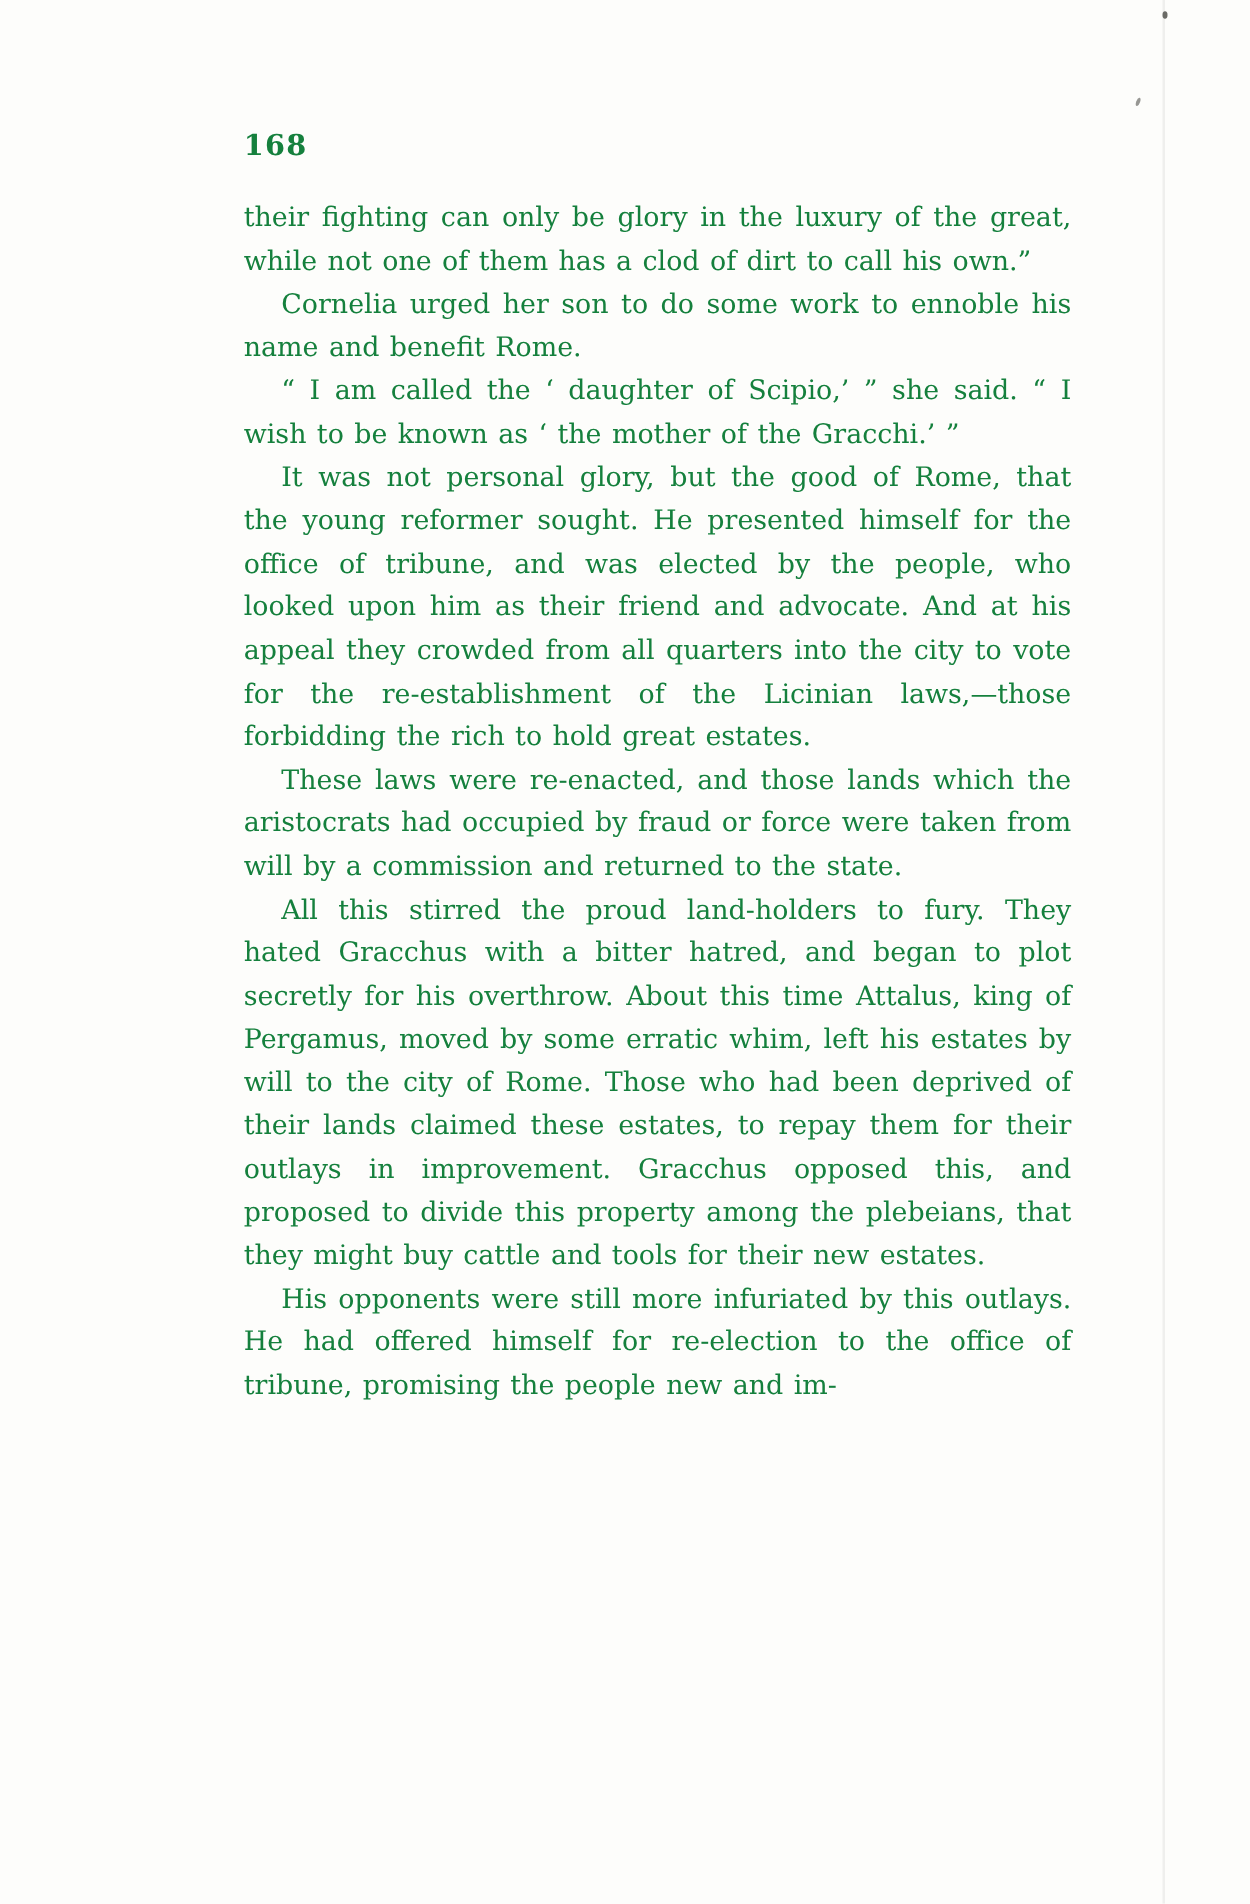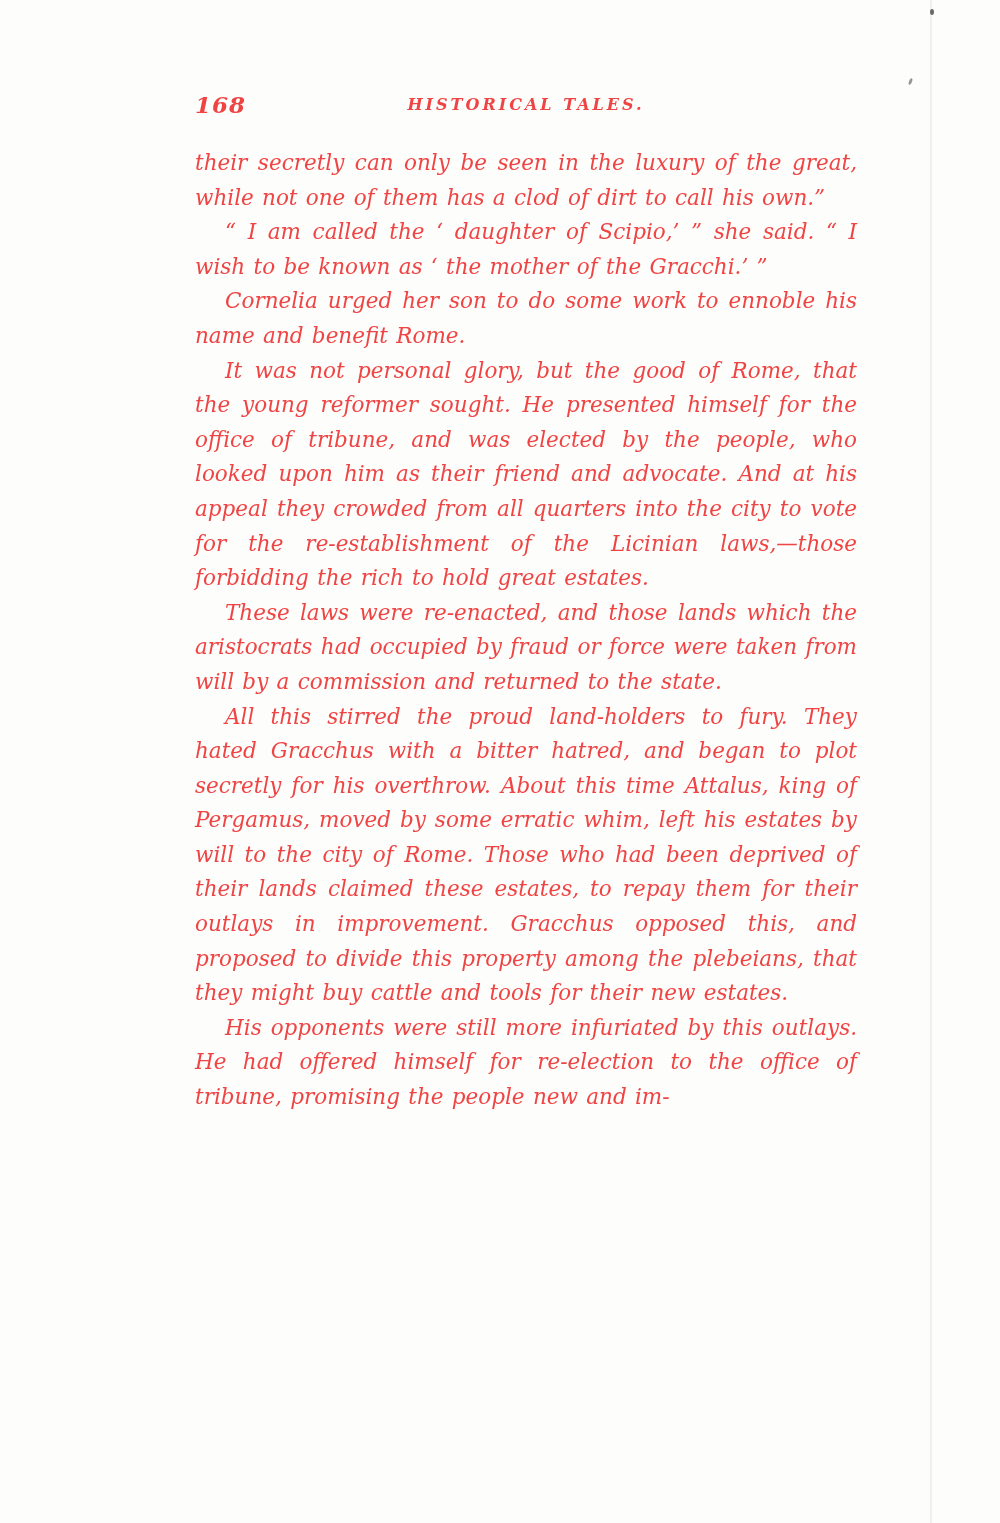--- a/index.html
+++ b/index.html
@@ -25,24 +25,23 @@
   .scan-speck {
     position: absolute;
     background: #6b6b66;
     border-radius: 50%;
   }
   .speck-1 { top: 9px; right: 66px; width: 4px; height: 6px; }
   .speck-2 { top: 78px; right: 88px; width: 3px; height: 7px; transform: rotate(20deg); opacity: .7; }
   .text-block {
     position: absolute;
     left: 195px;
-    top: 91px;
+    top: 103px;
     width: 662px;
-    color: #ef4444;
-    font-style: italic;
+    color: #15803d;
   }
   .page-header {
     position: relative;
     height: 30px;
   }
   .page-number {
     position: absolute;
     left: 0;
     top: 0;
     font-size: 23px;
@@ -77,24 +76,23 @@
 </head>
 <body>
 
 <div class="scan-edge"></div>
 <div class="scan-speck speck-1"></div>
 <div class="scan-speck speck-2"></div>
 
 <div class="text-block">
   <div class="page-header">
     <span class="page-number">168</span>
-    <span class="running-title">HISTORICAL TALES.</span>
   </div>
   <div class="page-body">
-    <p>their secretly can only be seen in the luxury of the great, while not one of them has a clod of dirt to call his own.”</p>
+    <p>their fighting can only be glory in the luxury of the great, while not one of them has a clod of dirt to call his own.”</p>
+    <p class="indent">Cornelia urged her son to do some work to ennoble his name and benefit Rome.</p>
     <p class="indent">“ I am called the ‘ daughter of Scipio,’ ” she said. “ I wish to be known as ‘ the mother of the Gracchi.’ ”</p>
-    <p class="indent">Cornelia urged her son to do some work to ennoble his name and benefit Rome.</p>
     <p class="indent">It was not personal glory, but the good of Rome, that the young reformer sought.  He presented himself for the office of tribune, and was elected by the people, who looked upon him as their friend and advocate.  And at his appeal they crowded from all quarters into the city to vote for the re-establishment of the Licinian laws,—those forbidding the rich to hold great estates.</p>
     <p class="indent">These laws were re-enacted, and those lands which the aristocrats had occupied by fraud or force were taken from will by a commission and returned to the state.</p>
     <p class="indent">All this stirred the proud land-holders to fury. They hated Gracchus with a bitter hatred, and began to plot secretly for his overthrow.  About this time Attalus, king of Pergamus, moved by some erratic whim, left his estates by will to the city of Rome. Those who had been deprived of their lands claimed these estates, to repay them for their outlays in improvement.  Gracchus opposed this, and proposed to divide this property among the plebeians, that they might buy cattle and tools for their new estates.</p>
     <p class="indent">His opponents were still more infuriated by this outlays.  He had offered himself for re-election to the office of tribune, promising the people new and im-</p>
   </div>
 </div>
 
 </body></html>

